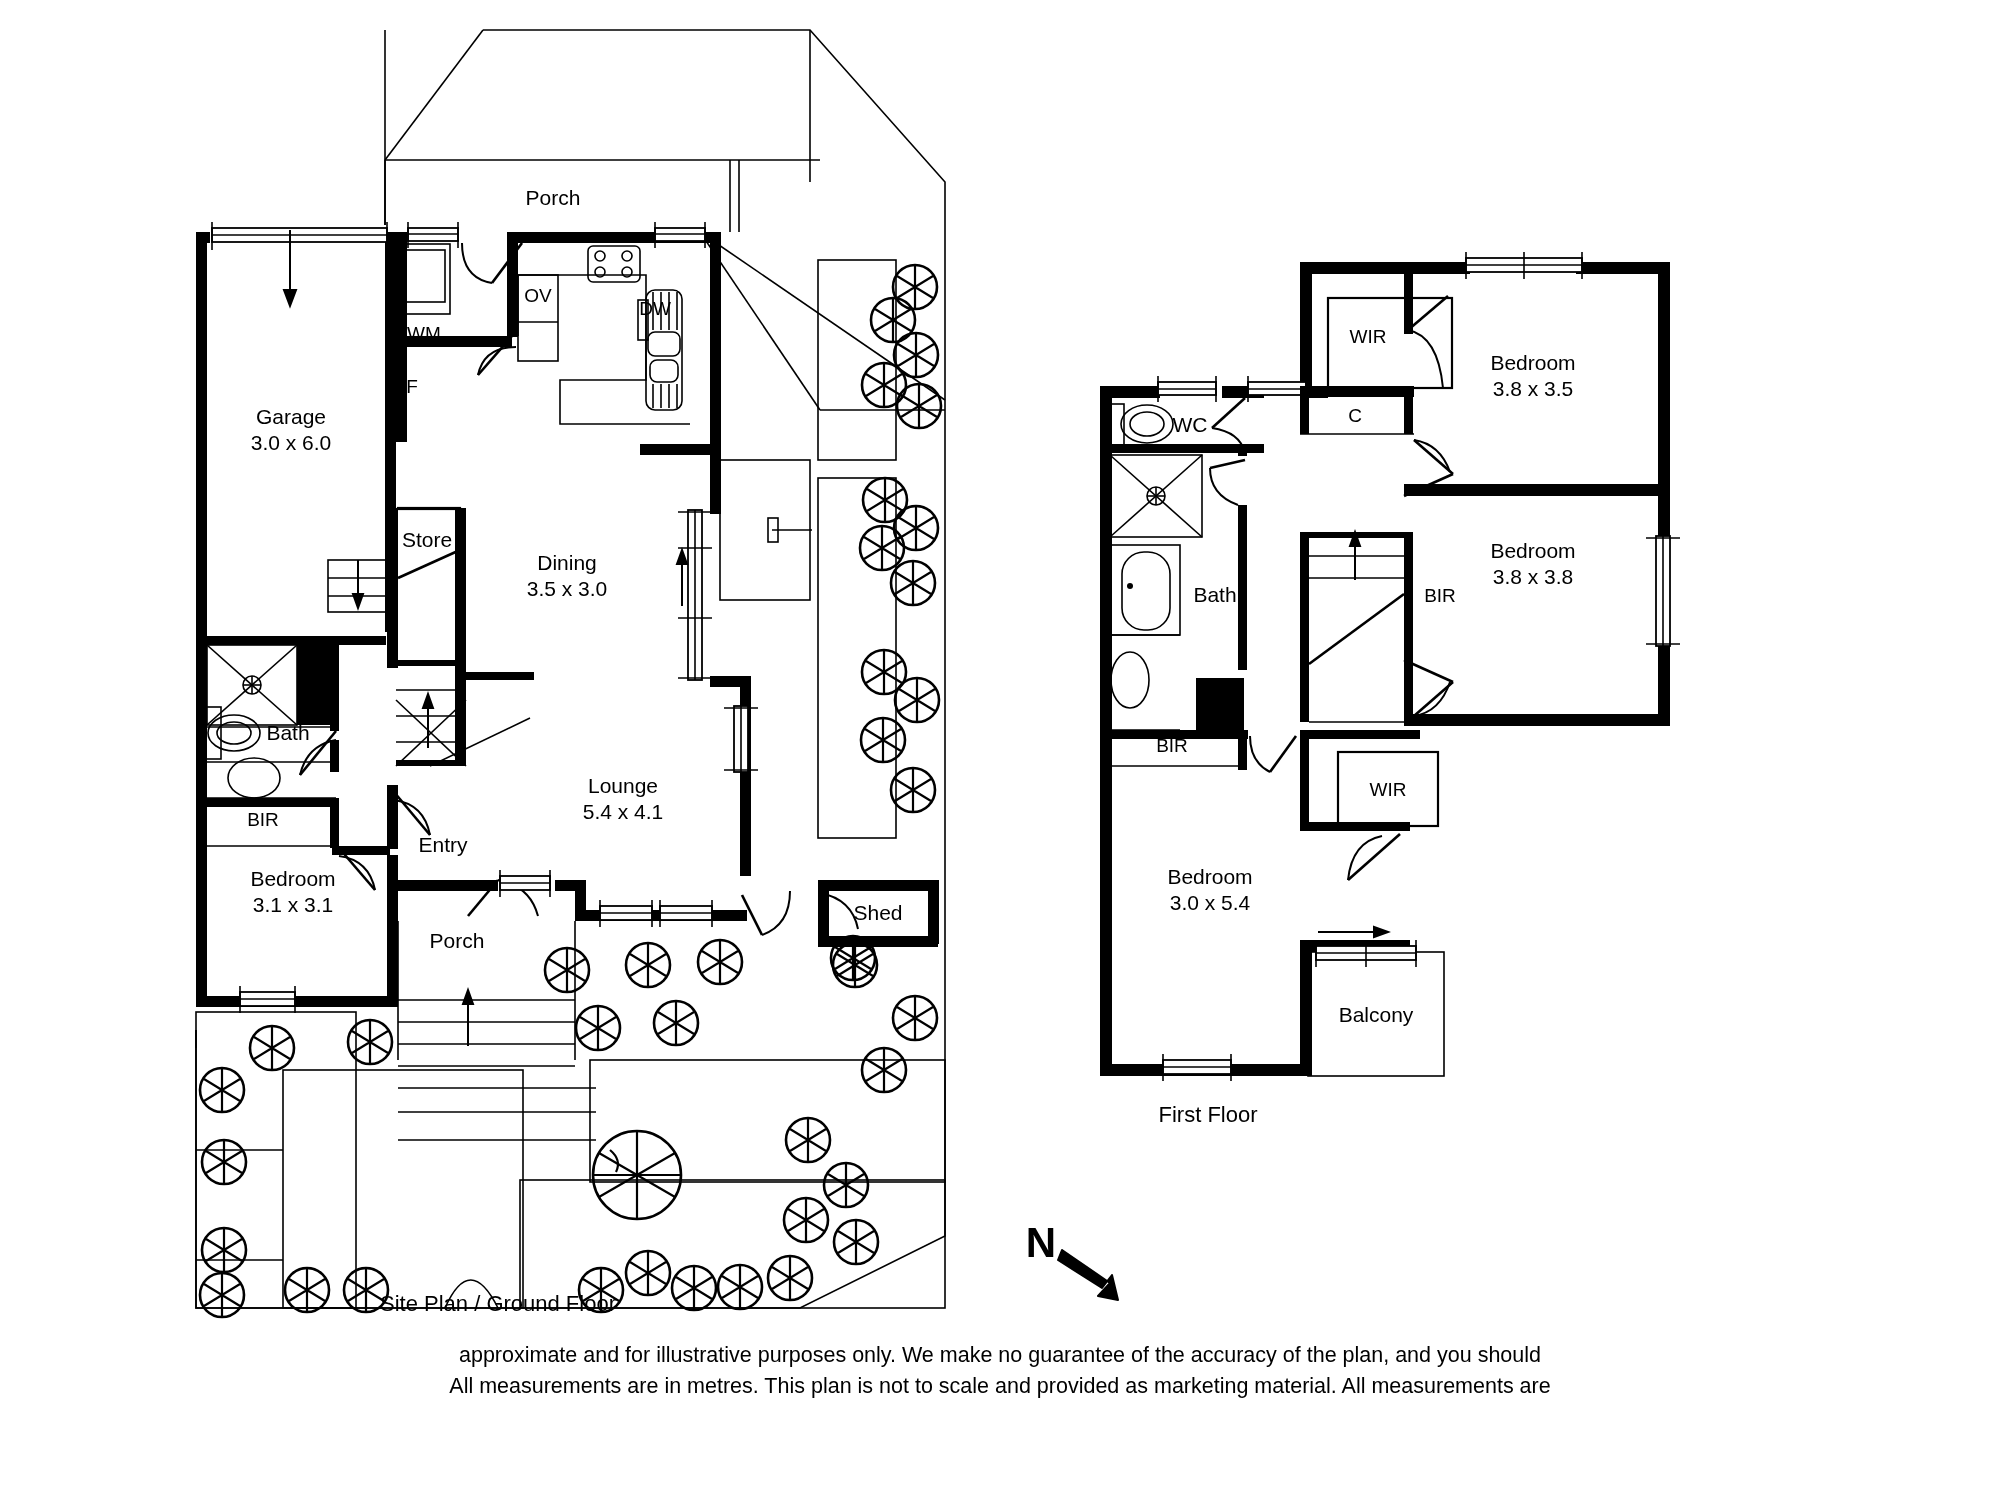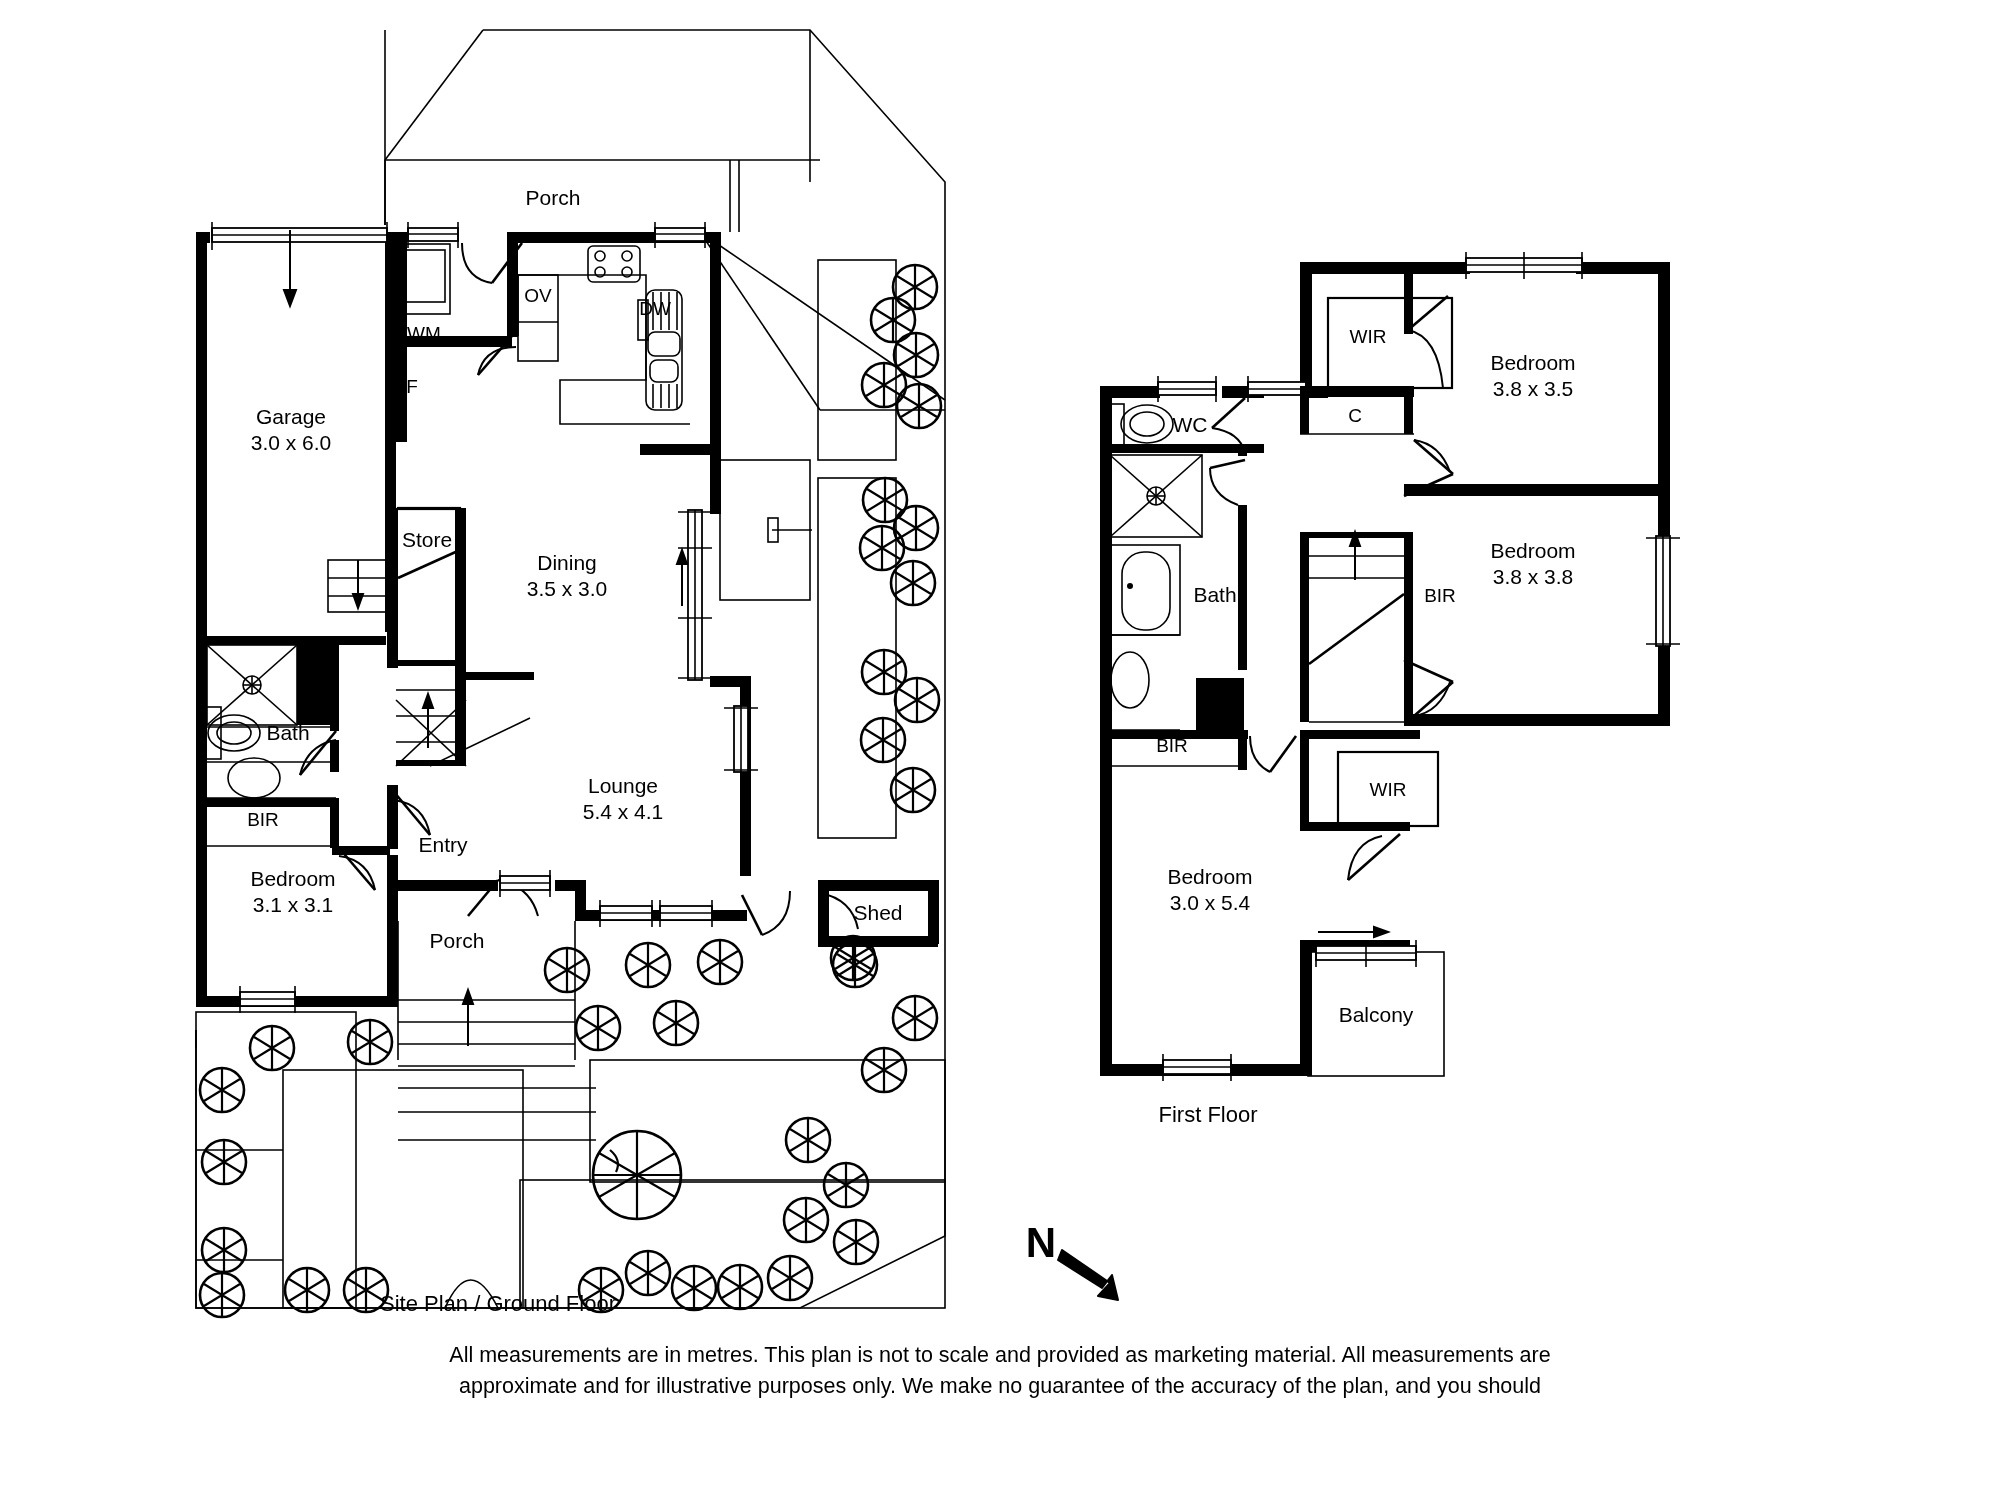--- a/index.html
+++ b/index.html
@@ -753,15 +753,15 @@
     <text class="north-letter" x="1041" y="1257">N</text>
     <g>
       <polygon class="arrow" points="1062,1250 1110,1283 1098,1296 1118,1300 1112,1275 1102,1288 1058,1260" fill="#000" stroke="#000" stroke-width="6" stroke-linejoin="round"></polygon>
     </g>
   </g>
 
 </svg>
 </div>
 
 <div class="disclaimer">
+  <div>approximate and for illustrative purposes only. We make no guarantee of the accuracy of the plan, and you should</div>
   <div>All measurements are in metres. This plan is not to scale and provided as marketing material. All measurements are</div>
-  <div>approximate and for illustrative purposes only. We make no guarantee of the accuracy of the plan, and you should</div>
 </div>
 
 </body></html>

